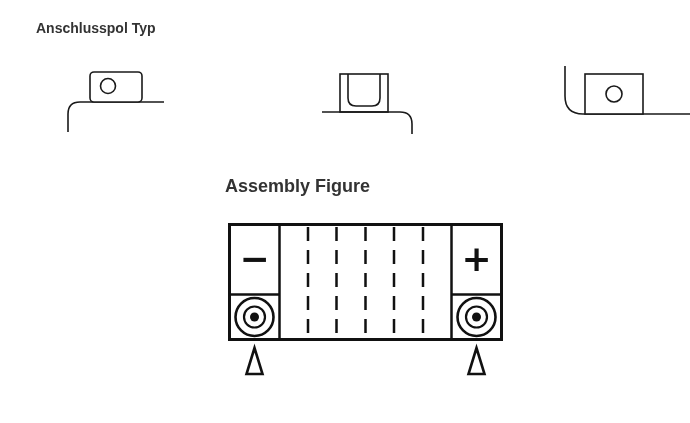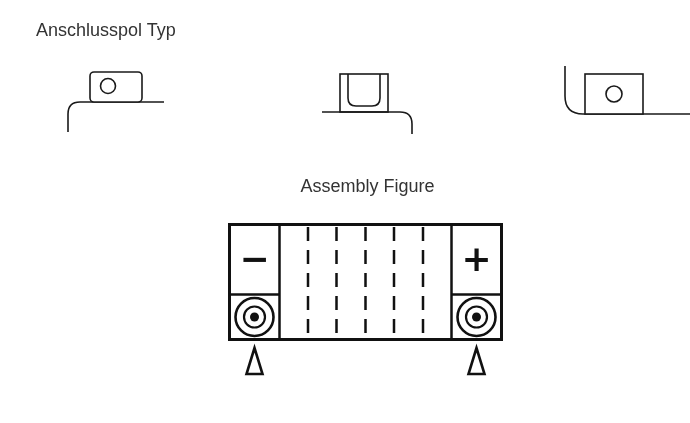--- a/index.html
+++ b/index.html
@@ -15,33 +15,33 @@
     position: relative;
     width: 690px;
     height: 423px;
     background: #ffffff;
   }
   .section-title {
     position: absolute;
     left: 36px;
     top: 20px;
     margin: 0;
-    font-size: 18px;
-    font-weight: 400;
+    font-size: 14px;
+    font-weight: 700;
     color: #333333;
   }
   .assembly-title {
     position: absolute;
     left: 225px;
     top: 176px;
     width: 285px;
     margin: 0;
-    text-align: center;
+    text-align: left;
     font-size: 18px;
-    font-weight: 400;
+    font-weight: 700;
     color: #333333;
   }
   svg { position: absolute; display: block; }
   .t1 { left: 60px;  top: 64px; }
   .t2 { left: 315px; top: 66px; }
   .t3 { left: 556px; top: 62px; }
   .battery { left: 225px; top: 220px; }
   .sign-text {
     font-family: "DejaVu Sans", sans-serif;
     font-weight: bold;

